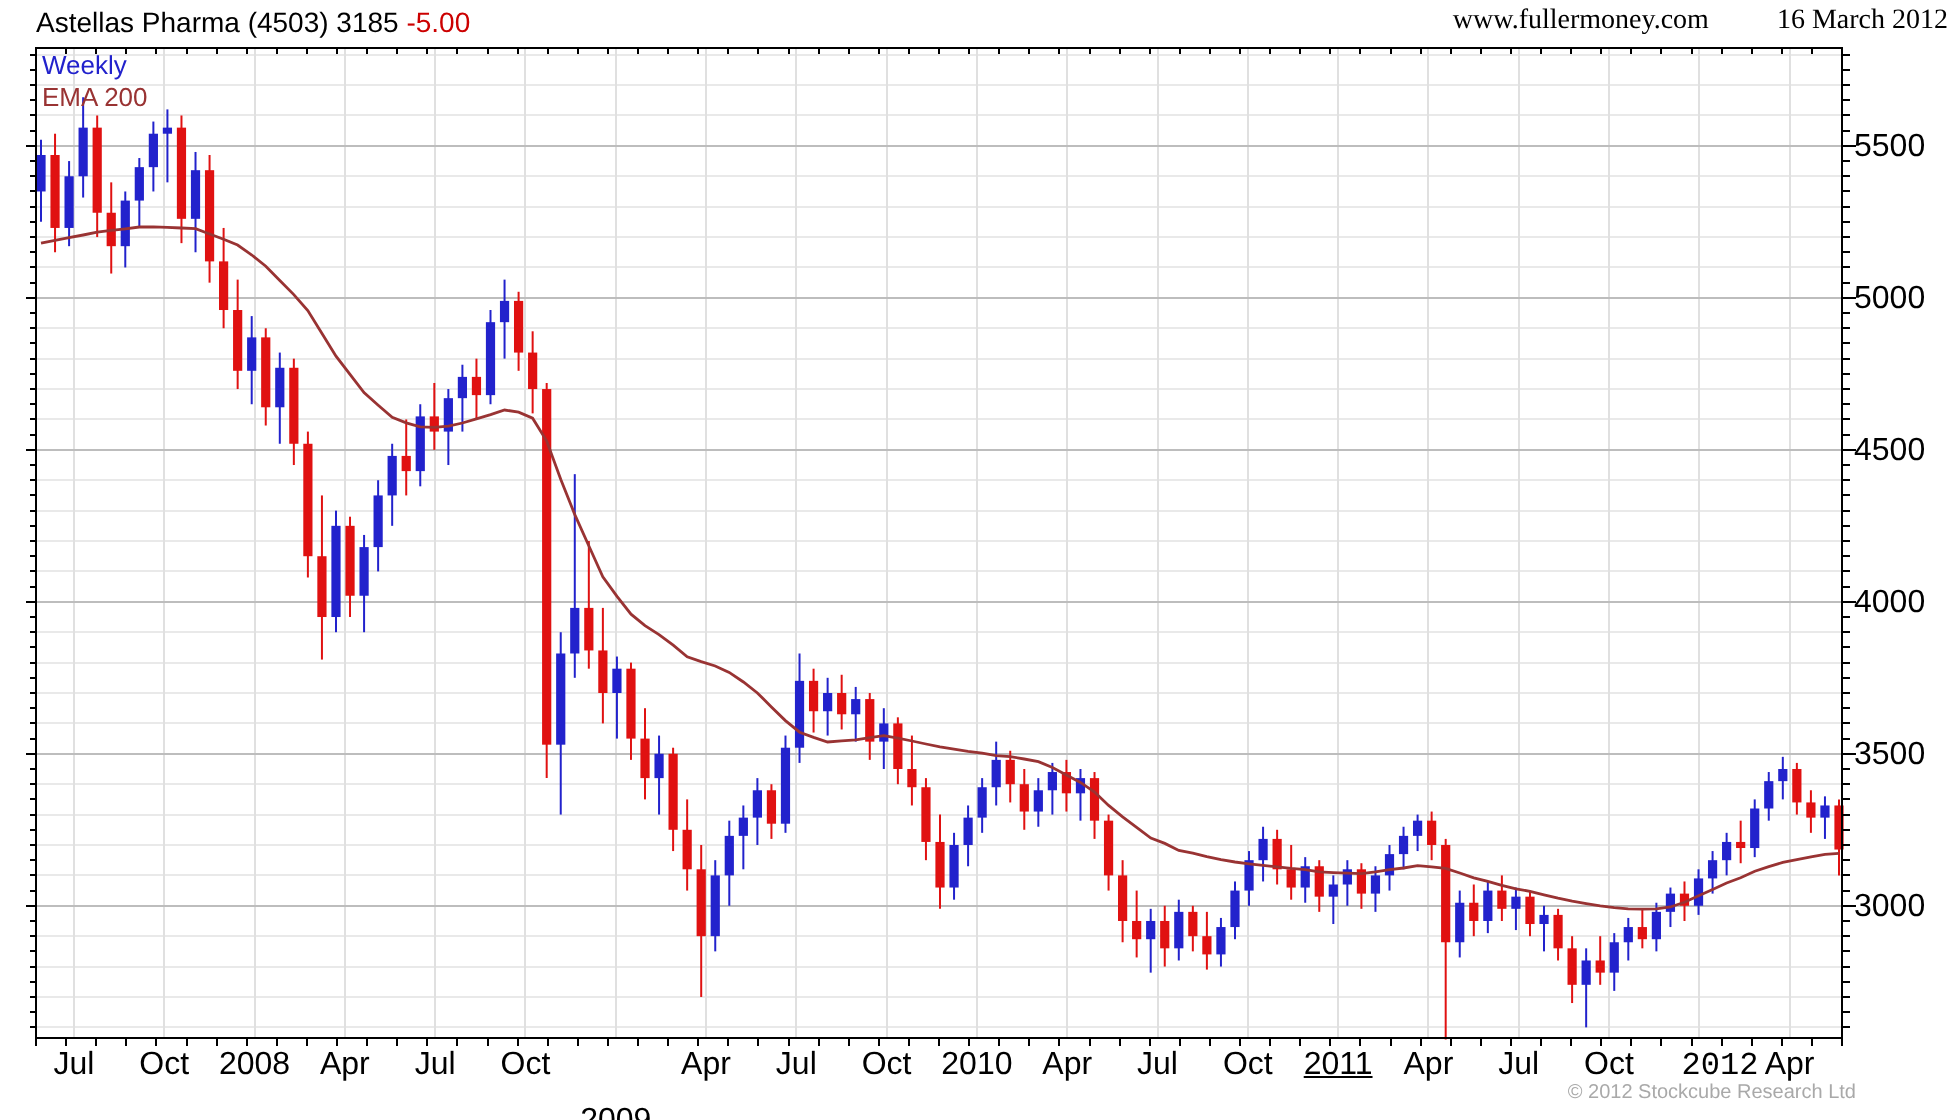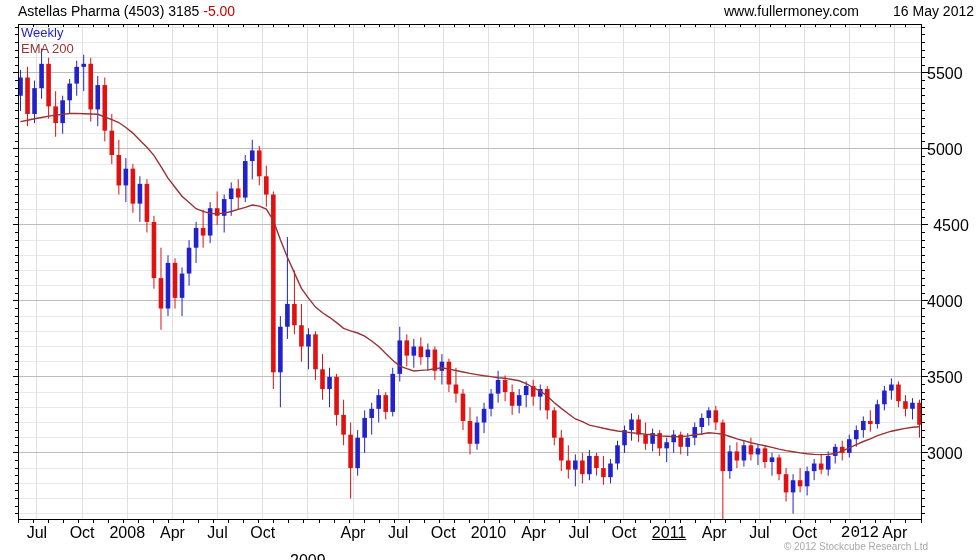--- a/index.html
+++ b/index.html
@@ -1,39 +1,39 @@
 <!DOCTYPE html>
 <html><head>
 <meta charset="utf-8">
 <style>
   html,body{margin:0;padding:0;background:#ffffff;width:980px;height:560px;overflow:hidden;
     font-family:"Liberation Sans","DejaVu Sans",sans-serif;}
   #stage{position:relative;width:980px;height:560px;background:#fff;}
   #chart-svg{position:absolute;left:0;top:0;}
   .hdr{position:absolute;top:3px;font-size:14px;color:#000;white-space:pre;}
   #hdr-left{left:18px;}
-  #hdr-right{right:6px;display:flex;gap:34px;}
+  #hdr-right{right:6px;display:flex;gap:34px;font-family:Liberation Serif, serif;}
   .neg{color:#cc0000;}
   .legend{position:absolute;font-size:13px;line-height:14px;}
   #legend-weekly{left:21px;top:26px;color:#2222cc;}
   #legend-ema{left:21px;top:42px;color:#993333;}
   .ylab{position:absolute;left:927px;width:48px;font-size:16px;color:#000;text-align:left;}
   .xlab{position:absolute;top:524px;width:44px;margin-left:-22px;font-size:16px;color:#000;text-align:center;}
   #copyright{position:absolute;right:52px;top:541px;font-size:10px;color:#a9a9a9;}
 </style>
 </head>
 <body>
 
 <div id="stage">
 
   <div class="hdr" id="hdr-left"><span>Astellas Pharma (4503) 3185</span><span class="neg"> -5.00</span></div>
 
   <div class="hdr" id="hdr-right">
     <span>www.fullermoney.com</span>
-    <span>16 May 2012</span>
+    <span>16 March 2012</span>
   </div>
 
   <svg id="chart-svg" width="980" height="560">
       <line x1="18" y1="513.6806877494627" x2="921" y2="513.6806877494627" stroke="#e9e9e9" stroke-width="1" shape-rendering="crispEdges"></line>
       <line x1="18" y1="498.48265274792755" x2="921" y2="498.48265274792755" stroke="#e9e9e9" stroke-width="1" shape-rendering="crispEdges"></line>
       <line x1="18" y1="483.28461774639237" x2="921" y2="483.28461774639237" stroke="#e9e9e9" stroke-width="1" shape-rendering="crispEdges"></line>
       <line x1="18" y1="468.08658274485725" x2="921" y2="468.08658274485725" stroke="#e9e9e9" stroke-width="1" shape-rendering="crispEdges"></line>
       <line x1="18" y1="437.6905127417869" x2="921" y2="437.6905127417869" stroke="#e9e9e9" stroke-width="1" shape-rendering="crispEdges"></line>
       <line x1="18" y1="422.4924777402518" x2="921" y2="422.4924777402518" stroke="#e9e9e9" stroke-width="1" shape-rendering="crispEdges"></line>
       <line x1="18" y1="407.2944427387166" x2="921" y2="407.2944427387166" stroke="#e9e9e9" stroke-width="1" shape-rendering="crispEdges"></line>
@@ -599,21 +599,21 @@
       <line x1="920.999999999999" y1="24" x2="920.999999999999" y2="27" stroke="#000000" stroke-width="1" shape-rendering="crispEdges"></line>
     </svg>
 
   <div class="legend" id="legend-weekly">Weekly</div>
   <div class="legend" id="legend-ema">EMA 200</div>
 
   <div id="axis-labels">
       <div class="ylab" style="top: 445.389px;">3000</div>
       <div class="ylab" style="top: 369.398px;">3500</div>
       <div class="ylab" style="top: 293.408px;">4000</div>
-      <div class="ylab" style="top: 217.418px; text-align: center;">4500</div>
+      <div class="ylab" style="top: 217.418px;">4500</div>
       <div class="ylab" style="top: 141.428px;">5000</div>
       <div class="ylab" style="top: 65.4377px;">5500</div>
       <div class="xlab" style="left: 36.963px;">Jul</div>
       <div class="xlab" style="left: 82.113px;">Oct</div>
       <div class="xlab" style="left: 127.263px;">2008</div>
       <div class="xlab" style="left: 172.413px;">Apr</div>
       <div class="xlab" style="left: 217.563px;">Jul</div>
       <div class="xlab" style="left: 262.713px;">Oct</div>
       <div class="xlab" style="left: 307.863px; margin-top: 28px;">2009</div>
       <div class="xlab" style="left: 353.013px;">Apr</div>

